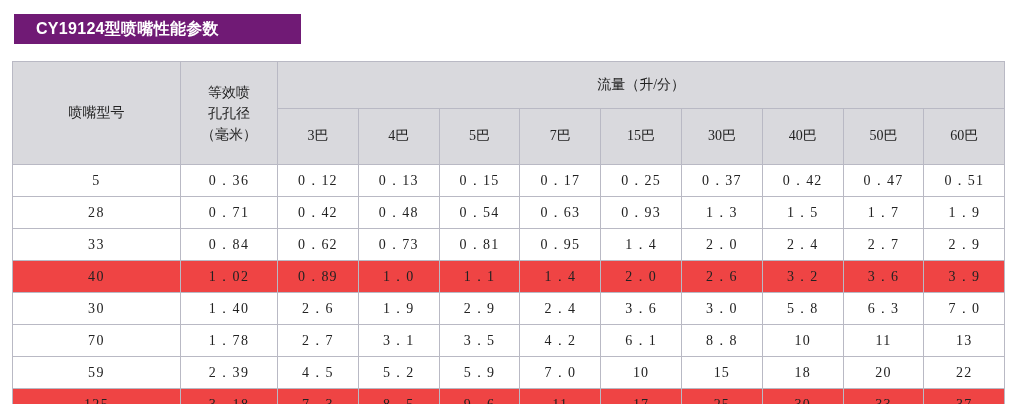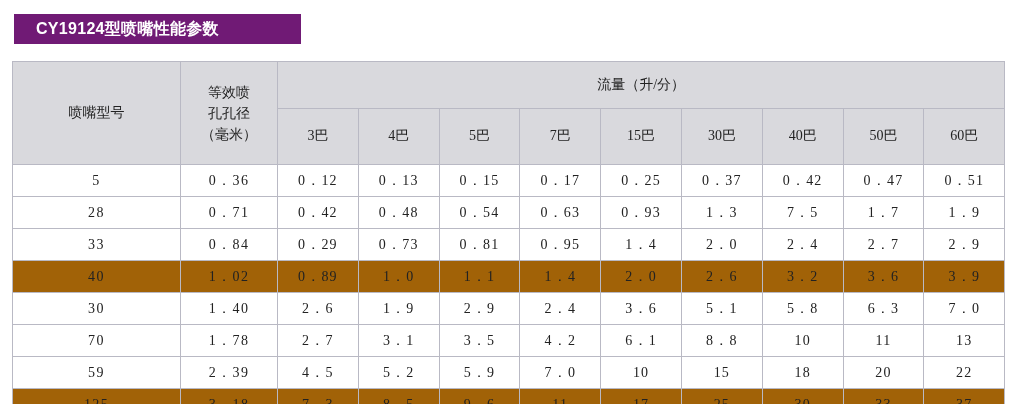--- a/index.html
+++ b/index.html
@@ -84,21 +84,21 @@
     display: block;
     padding: 0 12px;
     line-height: 1.5;
   }
   tbody td {
     height: 29px;
     letter-spacing: 1.2px;
     font-size: 14px;
   }
   tbody tr.shade td {
-    background: #a16207;
+    background: #ef4444;
   }
   tbody tr.plain td {
     background: #ffffff;
   }
   td.model-cell, td.orifice-cell {
     letter-spacing: 1.4px;
   }
 </style>
 </head>
 <body>
@@ -164,28 +164,28 @@
         </tr>
         <tr class="plain">
           <td class="model-cell">28</td>
           <td class="orifice-cell">0．71</td>
           <td>0．42</td>
           <td>0．48</td>
           <td>0．54</td>
           <td>0．63</td>
           <td>0．93</td>
           <td>1．3</td>
-          <td>7．5</td>
+          <td>1．5</td>
           <td>1．7</td>
           <td>1．9</td>
         </tr>
         <tr class="plain">
           <td class="model-cell">33</td>
           <td class="orifice-cell">0．84</td>
-          <td>0．29</td>
+          <td>0．62</td>
           <td>0．73</td>
           <td>0．81</td>
           <td>0．95</td>
           <td>1．4</td>
           <td>2．0</td>
           <td>2．4</td>
           <td>2．7</td>
           <td>2．9</td>
         </tr>
         <tr class="shade">
@@ -202,21 +202,21 @@
           <td>3．9</td>
         </tr>
         <tr class="plain">
           <td class="model-cell">30</td>
           <td class="orifice-cell">1．40</td>
           <td>2．6</td>
           <td>1．9</td>
           <td>2．9</td>
           <td>2．4</td>
           <td>3．6</td>
-          <td>5．1</td>
+          <td>3．0</td>
           <td>5．8</td>
           <td>6．3</td>
           <td>7．0</td>
         </tr>
         <tr class="plain">
           <td class="model-cell">70</td>
           <td class="orifice-cell">1．78</td>
           <td>2．7</td>
           <td>3．1</td>
           <td>3．5</td>

